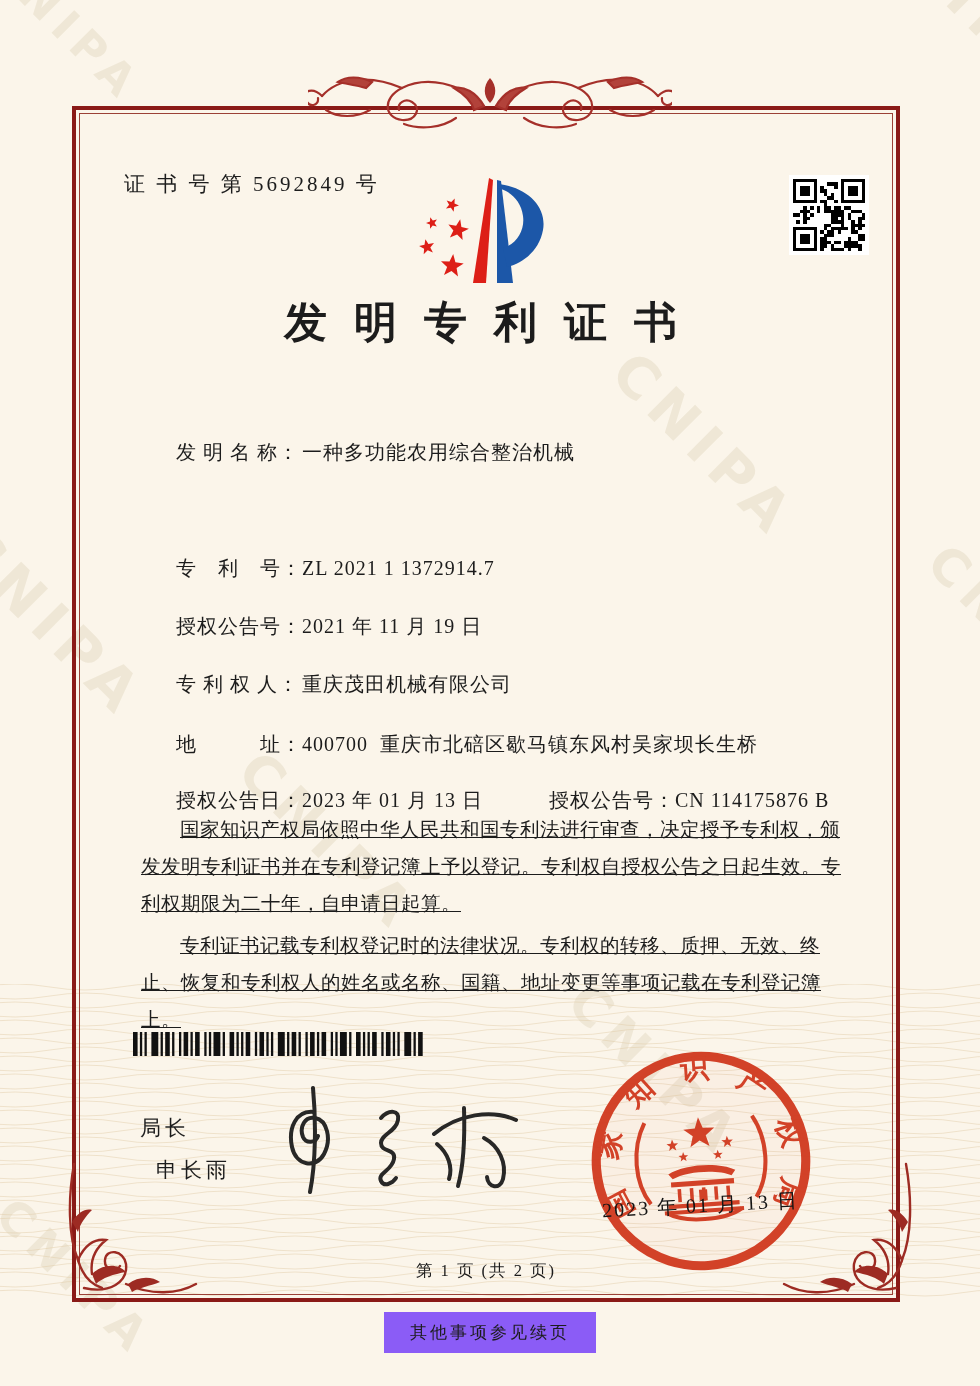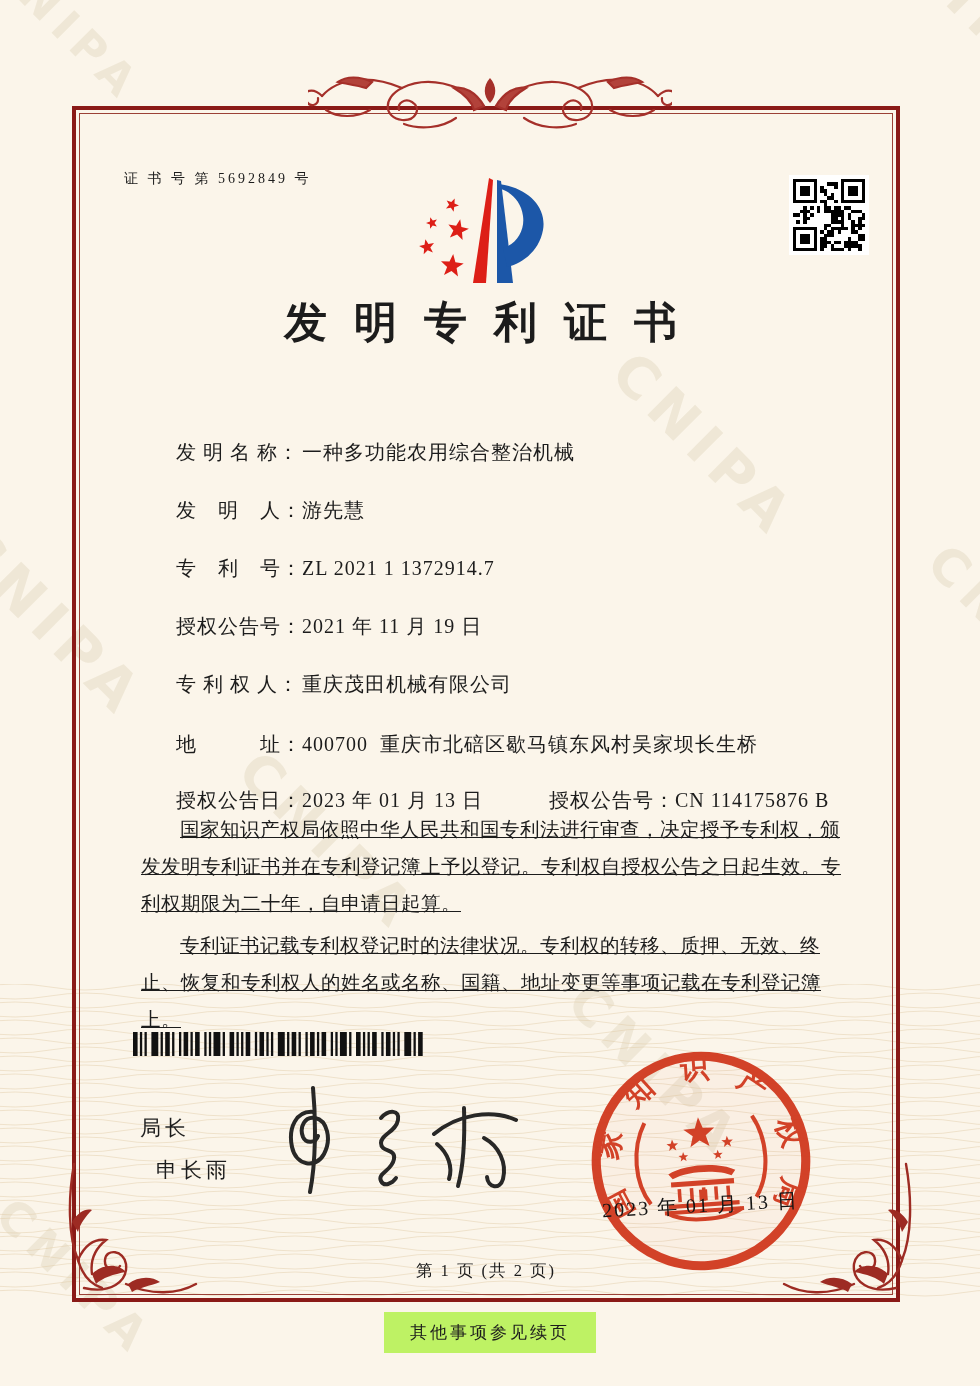--- a/index.html
+++ b/index.html
@@ -10,40 +10,40 @@
       color:#efe7d6;letter-spacing:9px;transform:rotate(45deg);white-space:nowrap;z-index:0;}
   
   #waves{position:absolute;left:0;top:984px;z-index:1;}
   
   .frame{position:absolute;left:72px;top:106px;width:828px;height:1196px;box-sizing:border-box;
          border:4px solid #8a1a17;z-index:2;}
   .frame-inner{position:absolute;inset:3px;border:1.5px solid #9b4036;}
   .orn{position:absolute;z-index:3;}
   
   .content{position:absolute;inset:0;z-index:4;}
-  .certno{position:absolute;left:124px;top:170px;font-size:14px;letter-spacing:3px;}
+  .certno{position:absolute;left:124px;top:170px;font-size:21px;letter-spacing:3px;}
   #logo{position:absolute;left:415px;top:150px;}
   #qr{position:absolute;left:789px;top:175px;background:#fff;padding:4px;}
   .title{position:absolute;left:72px;top:294px;width:828px;text-align:center;
          font-size:43px;font-weight:700;letter-spacing:27px;padding-left:16px;box-sizing:border-box;}
   .row{position:absolute;left:140px;font-size:20px;letter-spacing:1px;white-space:pre;}
   .row .lab{display:inline-block;width:126px;white-space:pre;}
   .row .val{white-space:pre;}
   .row .lab2{margin-left:66px;}
   .paras{position:absolute;left:136px;top:806px;width:714px;font-size:19.5px;line-height:37px;letter-spacing:.5px;}
   .paras p{margin:5px;text-indent:2em;text-decoration:underline;}
   #barcode{position:absolute;left:133px;top:1032px;}
   .signer-role{position:absolute;left:140px;top:1114px;font-family:"Liberation Sans","DejaVu Sans",sans-serif;font-size:21px;letter-spacing:4px;text-align:center;}
   .signer-name{position:absolute;left:156px;top:1156px;font-family:"Liberation Sans","DejaVu Sans",sans-serif;font-size:21px;letter-spacing:4px;}
   #signature{position:absolute;left:268px;top:1080px;z-index:5;}
   #seal{position:absolute;left:582px;top:1042px;mix-blend-mode:multiply;opacity:.94;z-index:4;}
   .seal-date{position:absolute;left:602px;top:1192px;width:200px;font-size:20px;letter-spacing:2px;
              color:#141414;transform:rotate(-3deg);z-index:6;white-space:pre;}
   .pageinfo{position:absolute;left:72px;top:1260px;width:828px;text-align:center;font-size:16.5px;letter-spacing:2px;}
-  .footnote{position:absolute;left:50%;top:1312px;transform:translateX(-50%);background:#bef264;
+  .footnote{position:absolute;left:50%;top:1312px;transform:translateX(-50%);background:#8b5cf6;
             padding:9px 26px;font-size:17px;letter-spacing:3px;z-index:6;white-space:nowrap;}
 </style>
 </head>
 <body>
 
 <div class="page">
 
   <div class="wm" style="left:-30px;top:0px;font-size:44px">CNIPA</div>
   <div class="wm" style="left:845px;top:-38px;font-size:58px">CNIPA</div>
   <div class="wm" style="left:588px;top:412px;font-size:56px">CNIPA</div>
@@ -289,23 +289,20 @@
         <rect x="0" y="14" width="7" height="7" fill="#000"></rect>
         <rect x="1" y="15" width="5" height="5" fill="#fff"></rect>
         <rect x="2" y="16" width="3" height="3" fill="#000"></rect>
       </svg>
 
     <div class="title">发明专利证书</div>
 
     <div class="row" style="top:416px">
       <span class="lab">发 明 名 称：</span><span class="val">一种多功能农用综合整治机械</span>
     </div>
-    <div class="row" style="top:474px">
-      <span class="lab">发　明　人：</span><span class="val">游先慧</span>
-    </div>
     <div class="row" style="top:532px">
       <span class="lab">专　利　号：</span><span class="val">ZL 2021 1 1372914.7</span>
     </div>
     <div class="row" style="top:590px">
       <span class="lab">授权公告号：</span><span class="val">2021 年 11 月 19 日</span>
     </div>
     <div class="row" style="top:648px">
       <span class="lab">专 利 权 人：</span><span class="val">重庆茂田机械有限公司</span>
     </div>
     <div class="row" style="top:708px">

